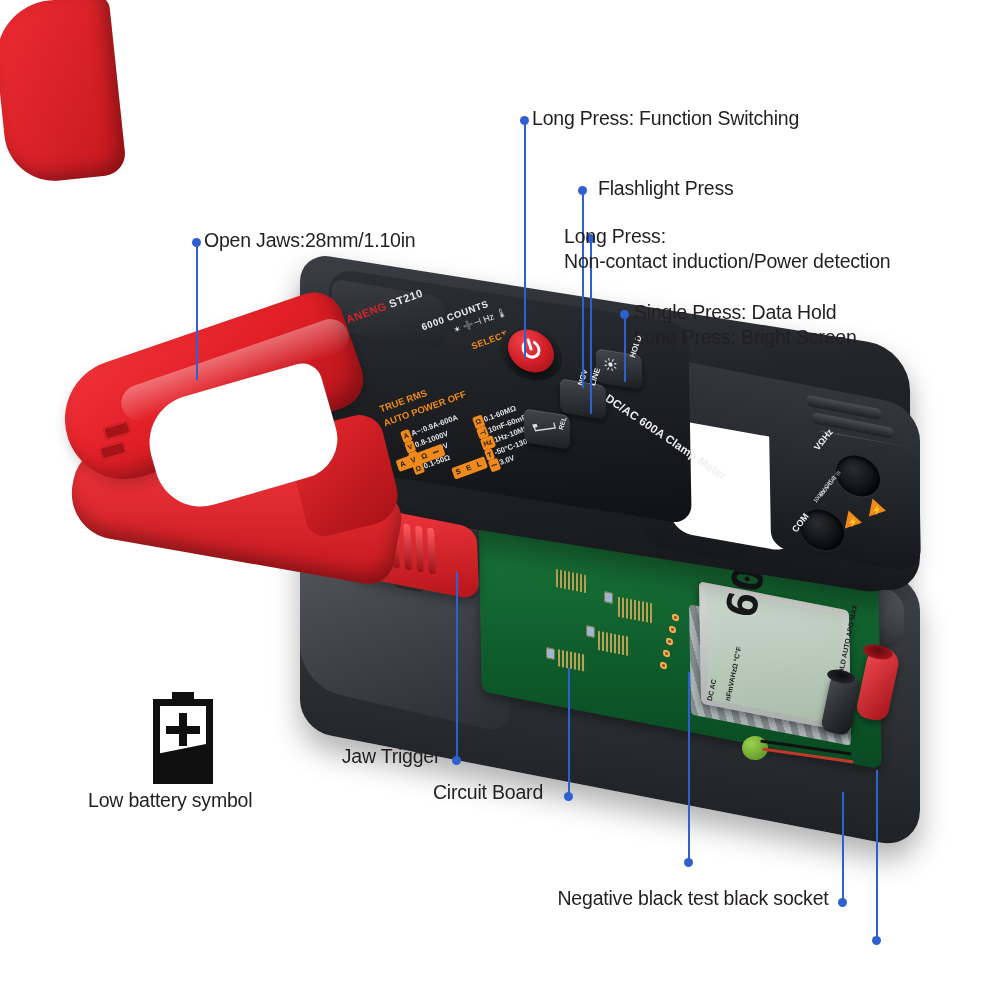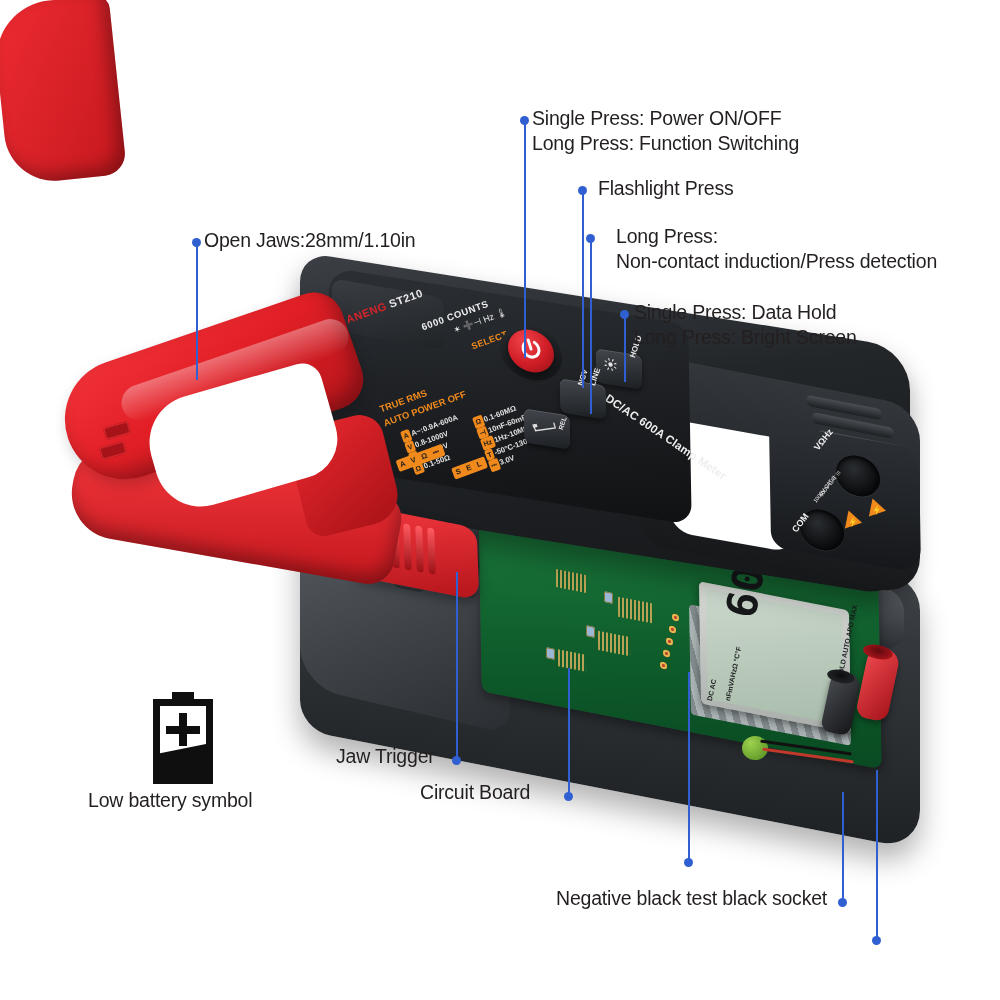--- a/index.html
+++ b/index.html
@@ -15,21 +15,21 @@
   
   .lbl{
     position:absolute;
     color:#231f20;
     font-size:19.5px;
     line-height:25px;
     white-space:nowrap;
     font-family:"Liberation Sans", sans-serif;
     letter-spacing:-0.2px;
   }
-  .lbl.right{text-align:left;}
+  .lbl.right{text-align:center;}
   .lbl span{display:block;}
 
   
   .lead{position:absolute;background:#2f5fd0;width:2.4px;}
   .dot{position:absolute;width:9px;height:9px;border-radius:50%;background:#2f5fd0;}
 
   
   .batt{position:absolute;}
   .batt-cap{
     position:absolute;left:19px;top:0;width:22px;height:9px;
@@ -518,31 +518,30 @@
   <div class="lead" style="left:842px;top:792px;height:110px;"></div>
 
   <div class="dot" style="left:872px;top:936px;"></div>
   <div class="lead" style="left:876px;top:770px;height:170px;"></div>
 
   <div class="lbl" style="left:204px;top:228px;">
     <span>Open Jaws:28mm/1.10in</span>
   </div>
 
   <div class="lbl" style="left:532px;top:106px;">
-    <span>Single Press: Power ON/OFF</span>
     <span>Long Press: Function Switching</span>
   </div>
 
   <div class="lbl" style="left:598px;top:176px;">
     <span>Flashlight Press</span>
   </div>
 
-  <div class="lbl" style="left:616px;top:224px;">
+  <div class="lbl" style="left:564px;top:224px;">
     <span>Long Press:</span>
-    <span>Non-contact induction/Press detection</span>
+    <span>Non-contact induction/Power detection</span>
   </div>
 
   <div class="lbl" style="left:634px;top:300px;">
     <span>Single Press: Data Hold</span>
     <span>Long Press: Bright Screen</span>
   </div>
 
   <div class="lbl right" style="left:336px;top:744px;width:110px;">
     <span>Jaw Trigger</span>
   </div>

